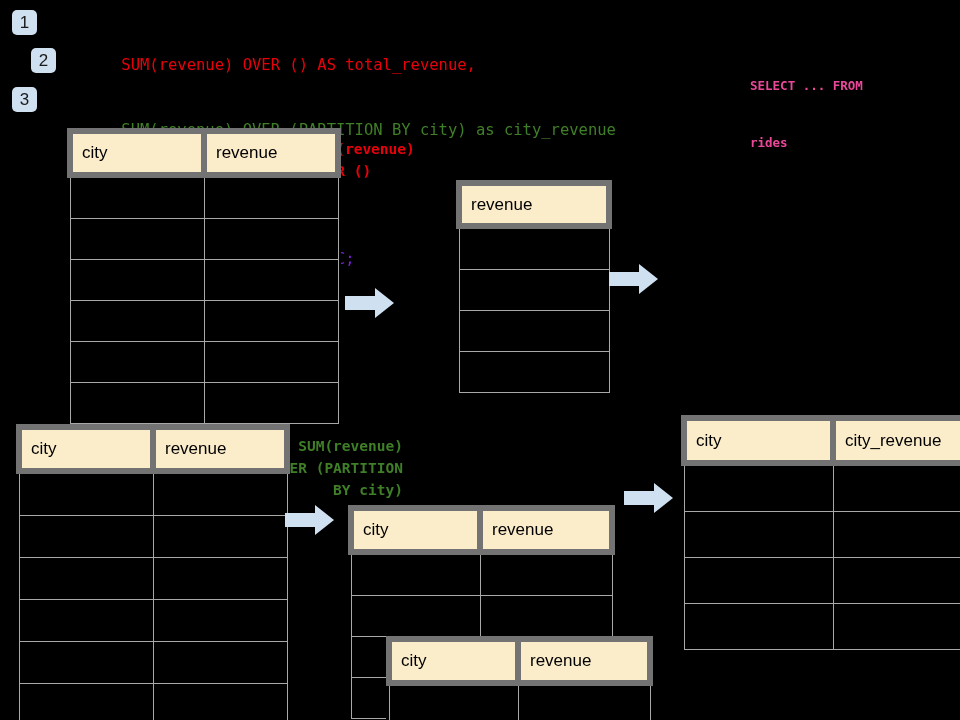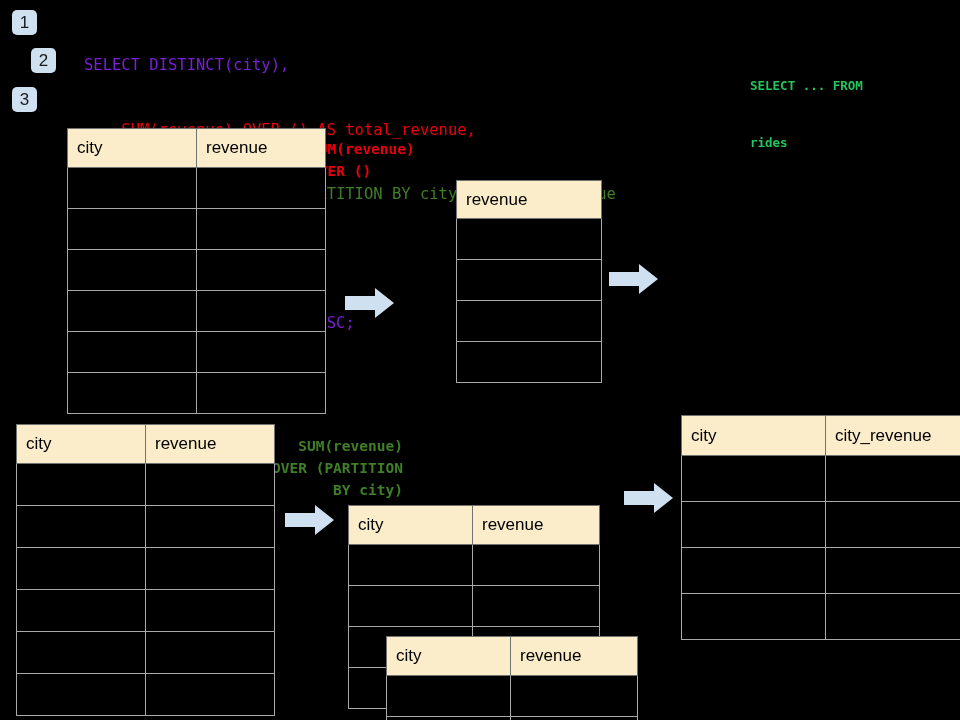--- a/index.html
+++ b/index.html
@@ -42,21 +42,21 @@
   .c-purple { color: #7a1fd6; }
   .c-red    { color: #e8000b; }
   .c-green  { color: #3f7f28; }
 
   .sidenote {
     position: absolute;
     font-family: "DejaVu Sans Mono", monospace;
     font-size: 12.5px;
     line-height: 19px;
     white-space: pre;
-    color: #22c55e;
+    color: #ec4899;
     font-weight: bold;
   }
 
   
   .annot {
     position: absolute;
     font-family: "DejaVu Sans Mono", monospace;
     font-size: 14.5px;
     line-height: 22px;
     white-space: pre;
@@ -71,21 +71,21 @@
     border-collapse: collapse;
     table-layout: fixed;
     background: #000000;
   }
   .tbl td {
     border: 1px solid #a8a8a8;
     background: #000000;
     padding: 0;
   }
   .tbl th {
-    border: 1px solid #737373;
+    border: 6px solid #737373;
     background: #fbecca;
     color: #000000;
     font-family: "Liberation Sans", sans-serif;
     font-weight: normal;
     font-size: 17px;
     text-align: left;
     padding: 0 0 0 9px;
   }
 
   
@@ -95,21 +95,20 @@
   .arrow svg { display: block; }
 </style>
 </head>
 <body>
 
 <div class="badge" style="left:12px;  top:10px;">1</div>
 <div class="badge" style="left:31px;  top:48px;">2</div>
 <div class="badge" style="left:12px;  top:87px;">3</div>
 
 <div class="sql" style="left:84px; top:12px;">
-  <div class="sql-line c-purple">SELECT DISTINCT(city),</div>
   <div class="sql-line c-red">    SUM(revenue) OVER () AS total_revenue,</div>
   <div class="sql-line c-green">    SUM(revenue) OVER (PARTITION BY city) as city_revenue</div>
   <div class="sql-line c-purple">  FROM rides</div>
   <div class="sql-line c-purple">  ORDER by city_revenue DESC;</div>
 </div>
 
 <div class="sidenote" style="left:750px; top:38px;">
   <div>SELECT ... FROM</div>
   <div>rides</div>
 </div>

